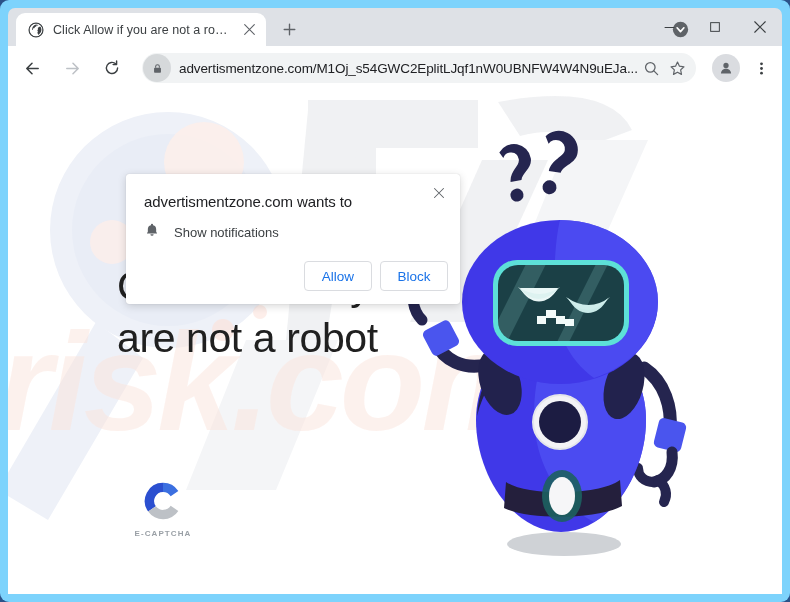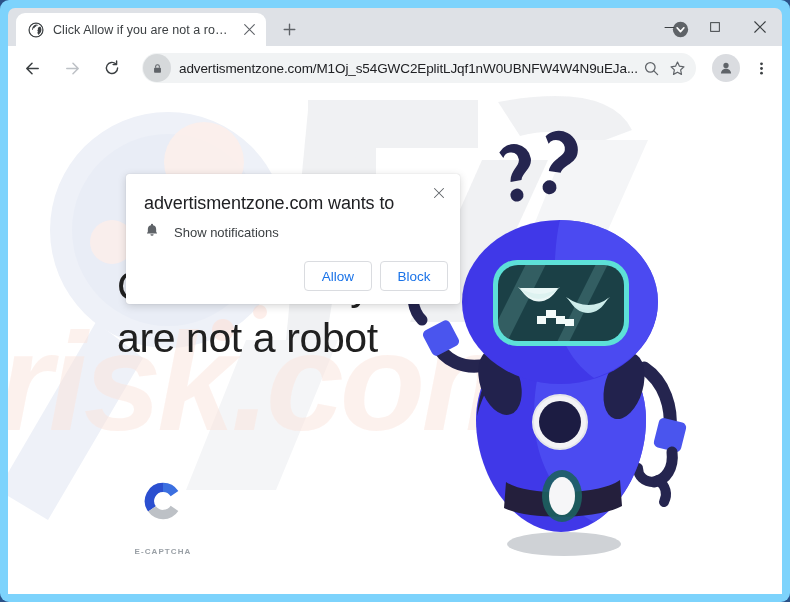--- a/index.html
+++ b/index.html
@@ -161,21 +161,21 @@
 
   
   #captcha-logo {
     position: absolute;
     left: 118px; top: 388px;
     width: 74px;
     text-align: center;
   }
   #captcha-mark { width: 46px; height: 46px; margin: 0 auto; display: block; }
   #captcha-label {
-    margin-top: 23px;
+    margin-top: 5px;
     font-size: 8px;
     letter-spacing: 1.1px;
     color: #9aa0a6;
     font-weight: 600;
   }
 
   
   #robot-illustration {
     position: absolute;
     left: 400px; top: 30px;
@@ -188,21 +188,21 @@
     left: 118px; top: 84px;
     width: 334px; height: 130px;
     background: #ffffff;
     border-radius: 3px;
     box-shadow: 0 2px 8px rgba(0,0,0,.16), 0 0 1px rgba(0,0,0,.22);
     z-index: 40;
   }
   #dialog-title {
     position: absolute;
     left: 18px; top: 19px;
-    font-size: 18px;
+    font-size: 15px;
     color: #202124;
     letter-spacing: -.1px;
     text-align: right;
   }
   #dialog-close {
     position: absolute;
     right: 8px; top: 6px;
     width: 26px; height: 26px;
     display: flex; align-items: center; justify-content: center;
   }

